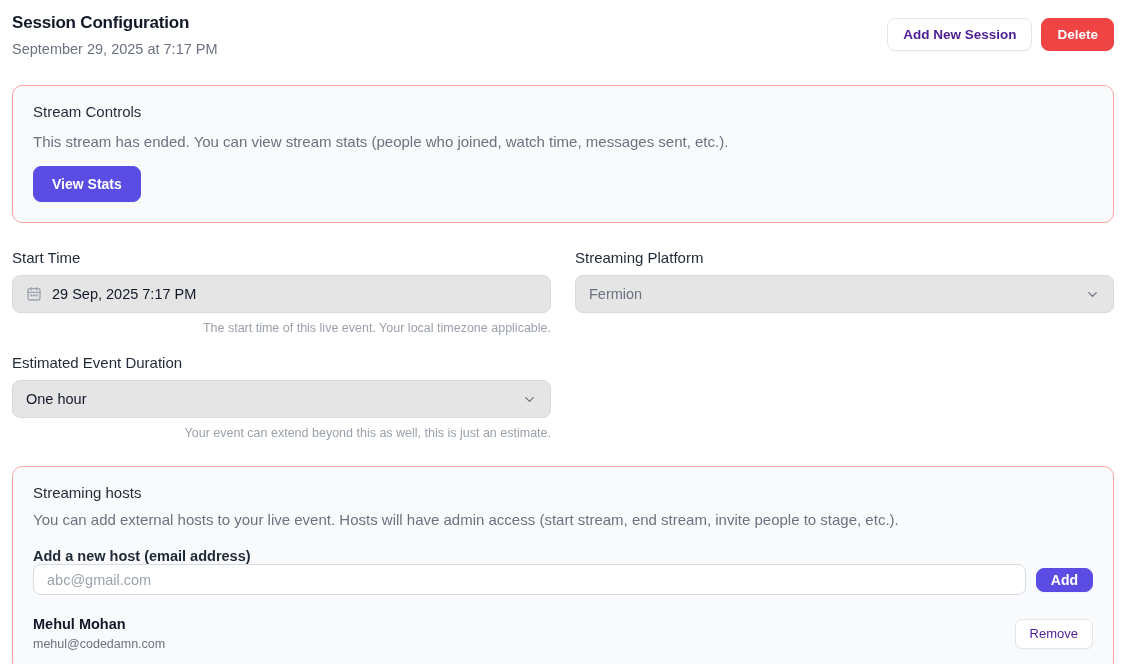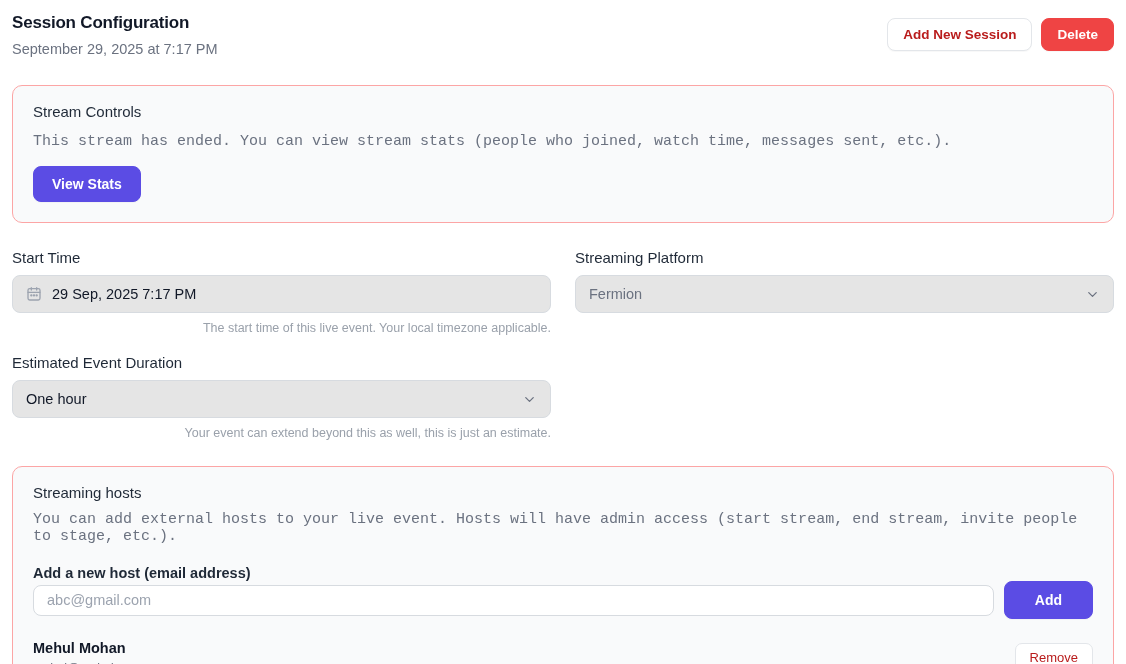--- a/index.html
+++ b/index.html
@@ -37,21 +37,21 @@
     align-items: center;
     justify-content: center;
     height: 33px;
     padding: 0 15px;
     border: 1px solid #e3e6ea;
     border-radius: 8px;
     background: #ffffff;
     font-family: "Liberation Sans", sans-serif;
     font-size: 13.5px;
     font-weight: 600;
-    color: #b91c1c;
+    color: #4c1d95;
     cursor: pointer;
     box-shadow: 0 1px 1px rgba(0,0,0,0.03);
     white-space: nowrap;
   }
   .btn-danger {
     background: #ef4444;
     border-color: #ef4444;
     color: #ffffff;
   }
   .btn-primary {
@@ -71,21 +71,20 @@
   }
   .card-title {
     font-size: 15px;
     color: #1f2937;
     margin-bottom: 13px;
   }
   .card-desc {
     font-size: 15px;
     color: #6b7280;
     margin-bottom: 14px;
-    font-family: Liberation Mono, monospace;
   }
   .stream-card { margin-bottom: 26px; }
   .stream-card .view-stats { margin-top: 2px; height: 36px; padding: 12px 18px; border-radius: 8px; }
 
   
   .form-grid {
     display: grid;
     grid-template-columns: 1fr 1fr;
     column-gap: 24px;
     margin-bottom: 26px;
@@ -133,21 +132,21 @@
     background: #ffffff;
     border: 1px solid #d7dbe0;
     border-radius: 8px;
     padding: 0 13px;
     font-family: "Liberation Sans", sans-serif;
     font-size: 14.5px;
     color: #111827;
     outline: none;
   }
   .email-input::placeholder { color: #9ca3af; }
-  .add-btn { height: 38px; padding: 0 30px; border-radius: 8px; }
+  .add-btn { height: 24px; padding: 0 14px; border-radius: 8px; }
   .host-row {
     display: flex;
     align-items: center;
     justify-content: space-between;
     margin-top: 21px;
   }
   .host-name { font-size: 14.5px; font-weight: 600; color: #111827; }
   .host-email { margin-top: 5px; font-size: 12.5px; color: #6b7280; }
   .remove-btn { height: 30px; padding: 0 14px; border-radius: 7px; font-size: 13px; font-weight: 500; }
 </style>

